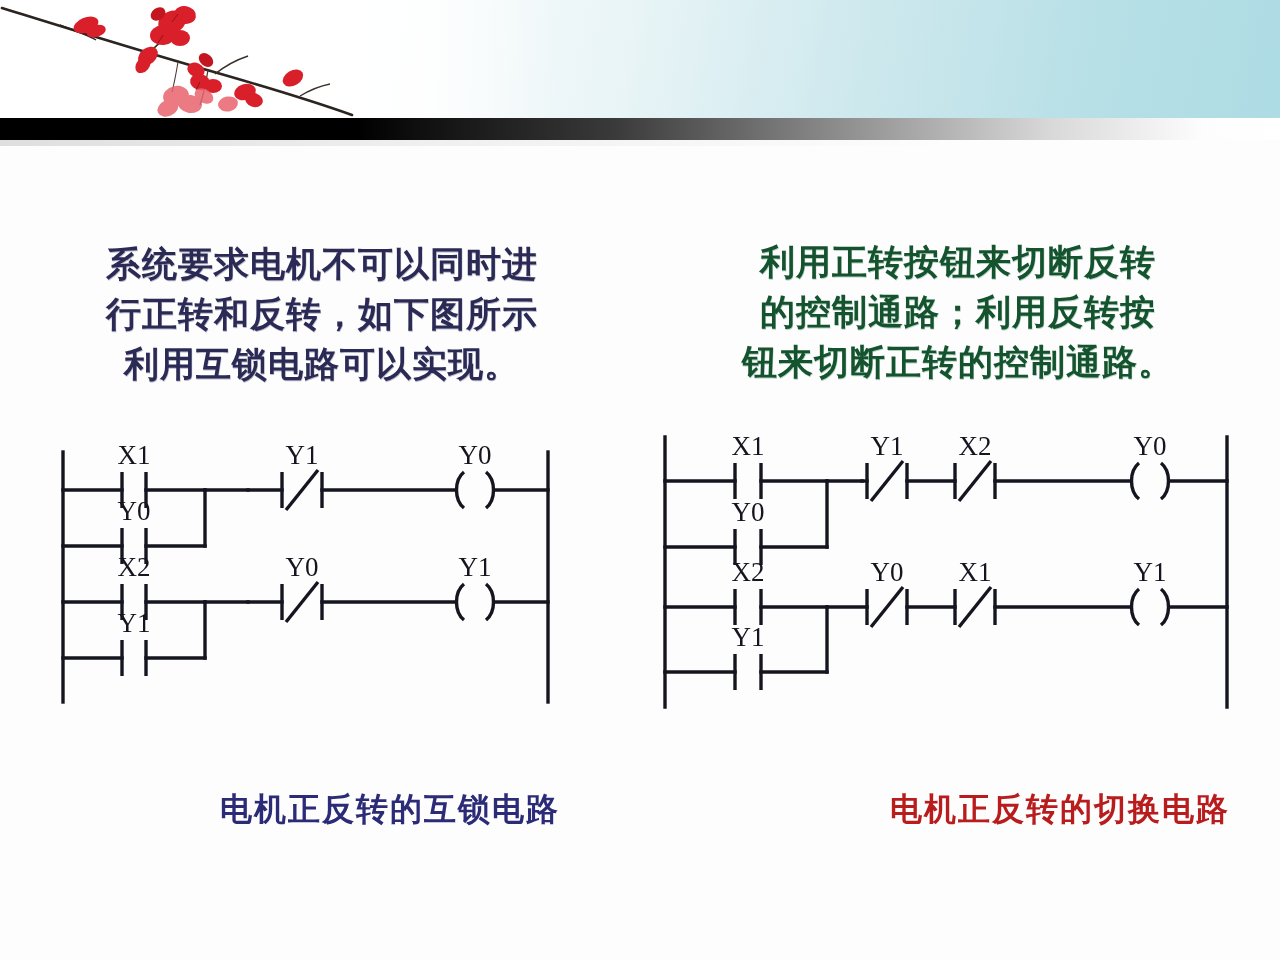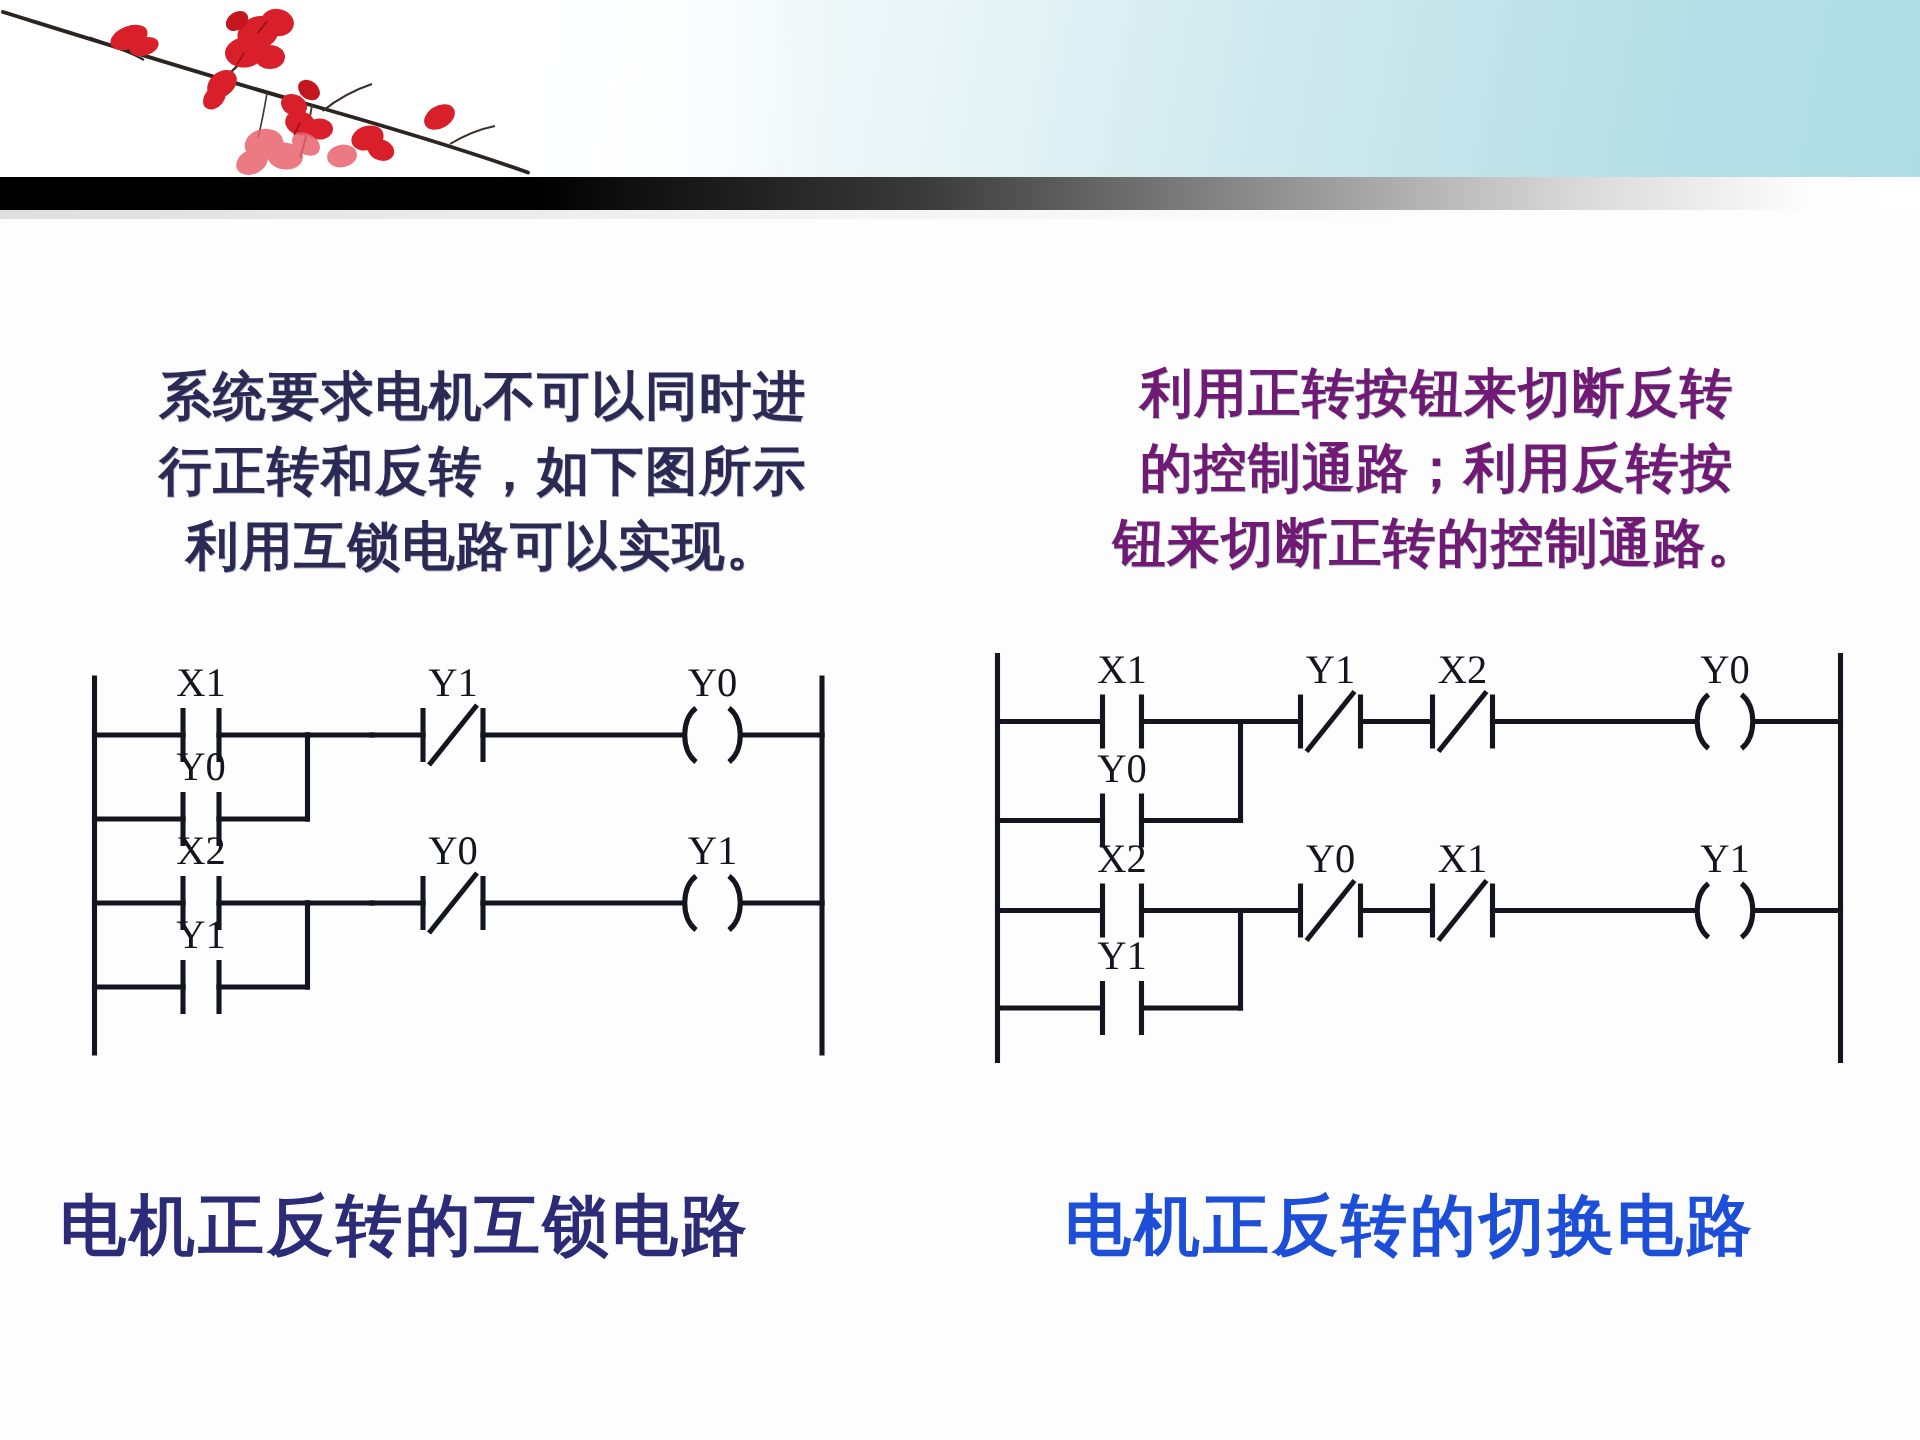--- a/index.html
+++ b/index.html
@@ -47,35 +47,35 @@
     letter-spacing:1px;
     white-space:pre-line;
   }
   .para-left{
     left:52px;top:240px;width:540px;
     color:#2a2a55;
     text-shadow:0.5px 0.5px 0 rgba(60,60,110,0.35);
   }
   .para-right{
     left:688px;top:238px;width:540px;
-    color:#701a75;
+    color:#14532d;
     text-shadow:0.5px 0.5px 0 rgba(20,110,70,0.3);
   }
 
   
   .caption{
     position:absolute;
     font-family:"Liberation Serif","DejaVu Serif",serif;
     font-weight:700;
-    font-size:44px;
+    font-size:32px;
     letter-spacing:2px;
-    text-align:left;
+    text-align:right;
   }
   .caption-left{left:40px;top:788px;width:520px;color:#2b2b77;}
-  .caption-right{left:710px;top:788px;width:520px;color:#1d4ed8;}
+  .caption-right{left:710px;top:788px;width:520px;color:#b91c1c;}
 
   
   .ladder{position:absolute;}
   .ladder svg{display:block;}
 
   
   .watermark{
     position:absolute;left:995px;top:893px;
     display:flex;align-items:center;gap:10px;
     opacity:0.62;

